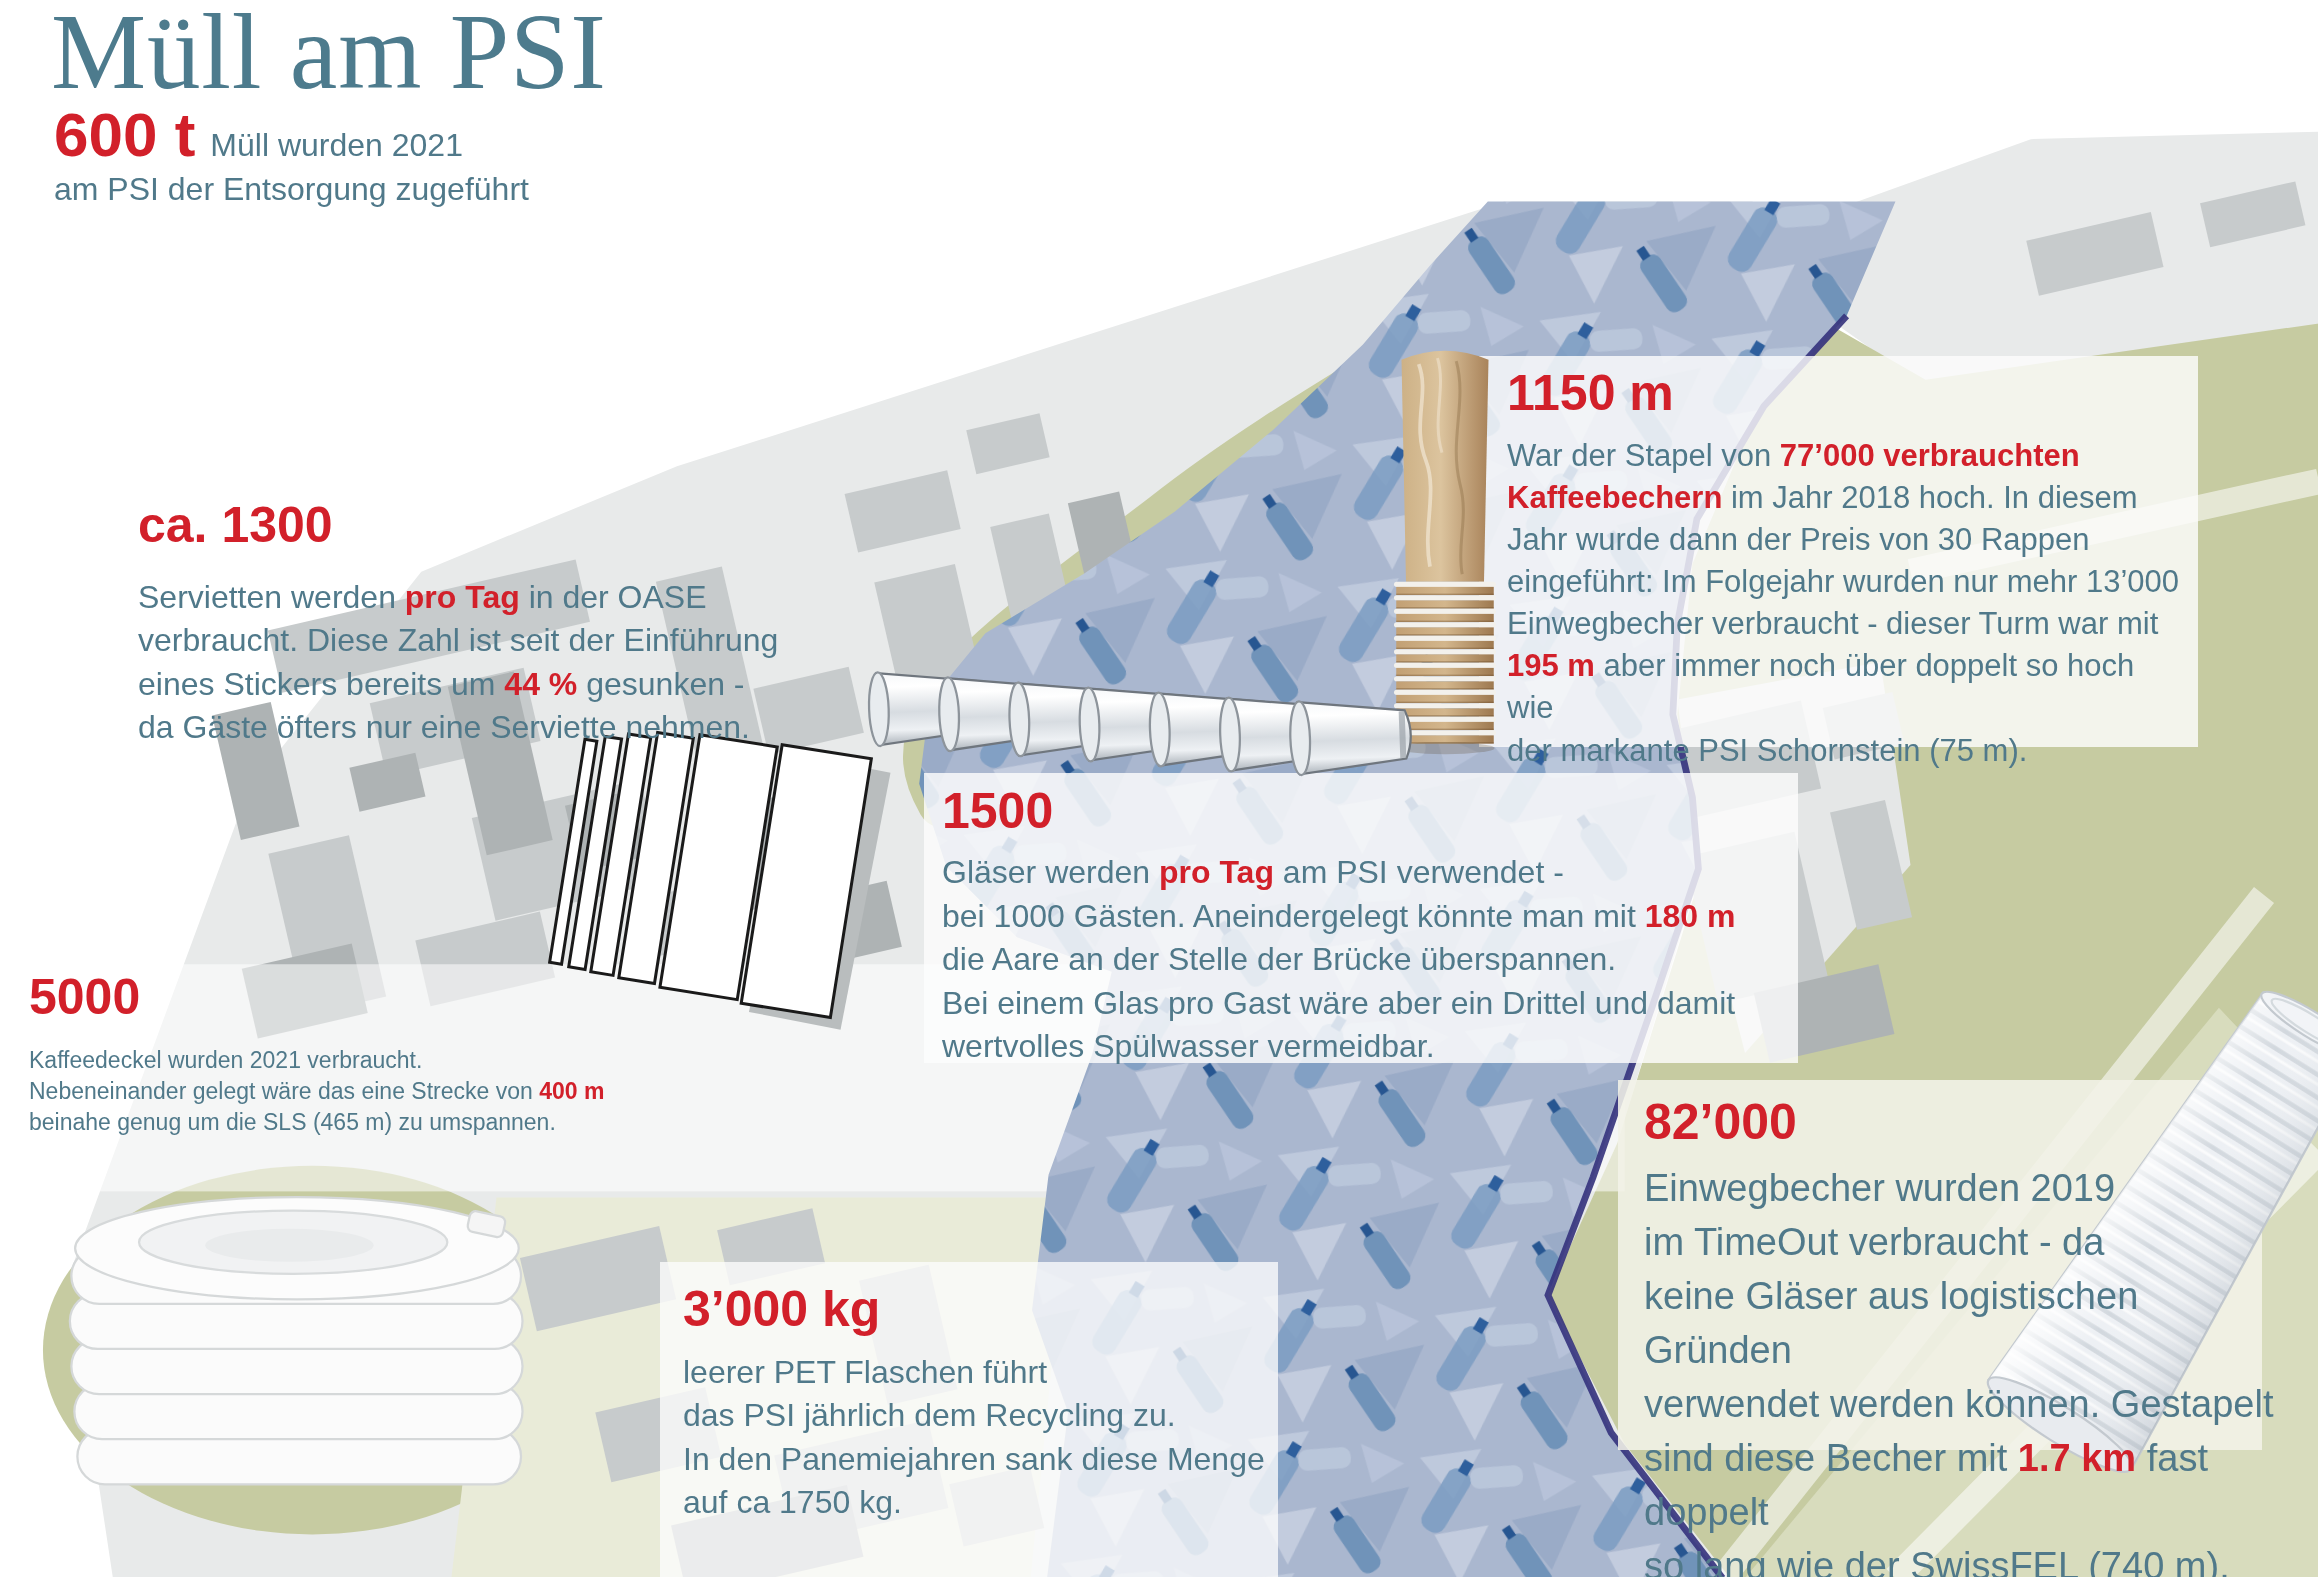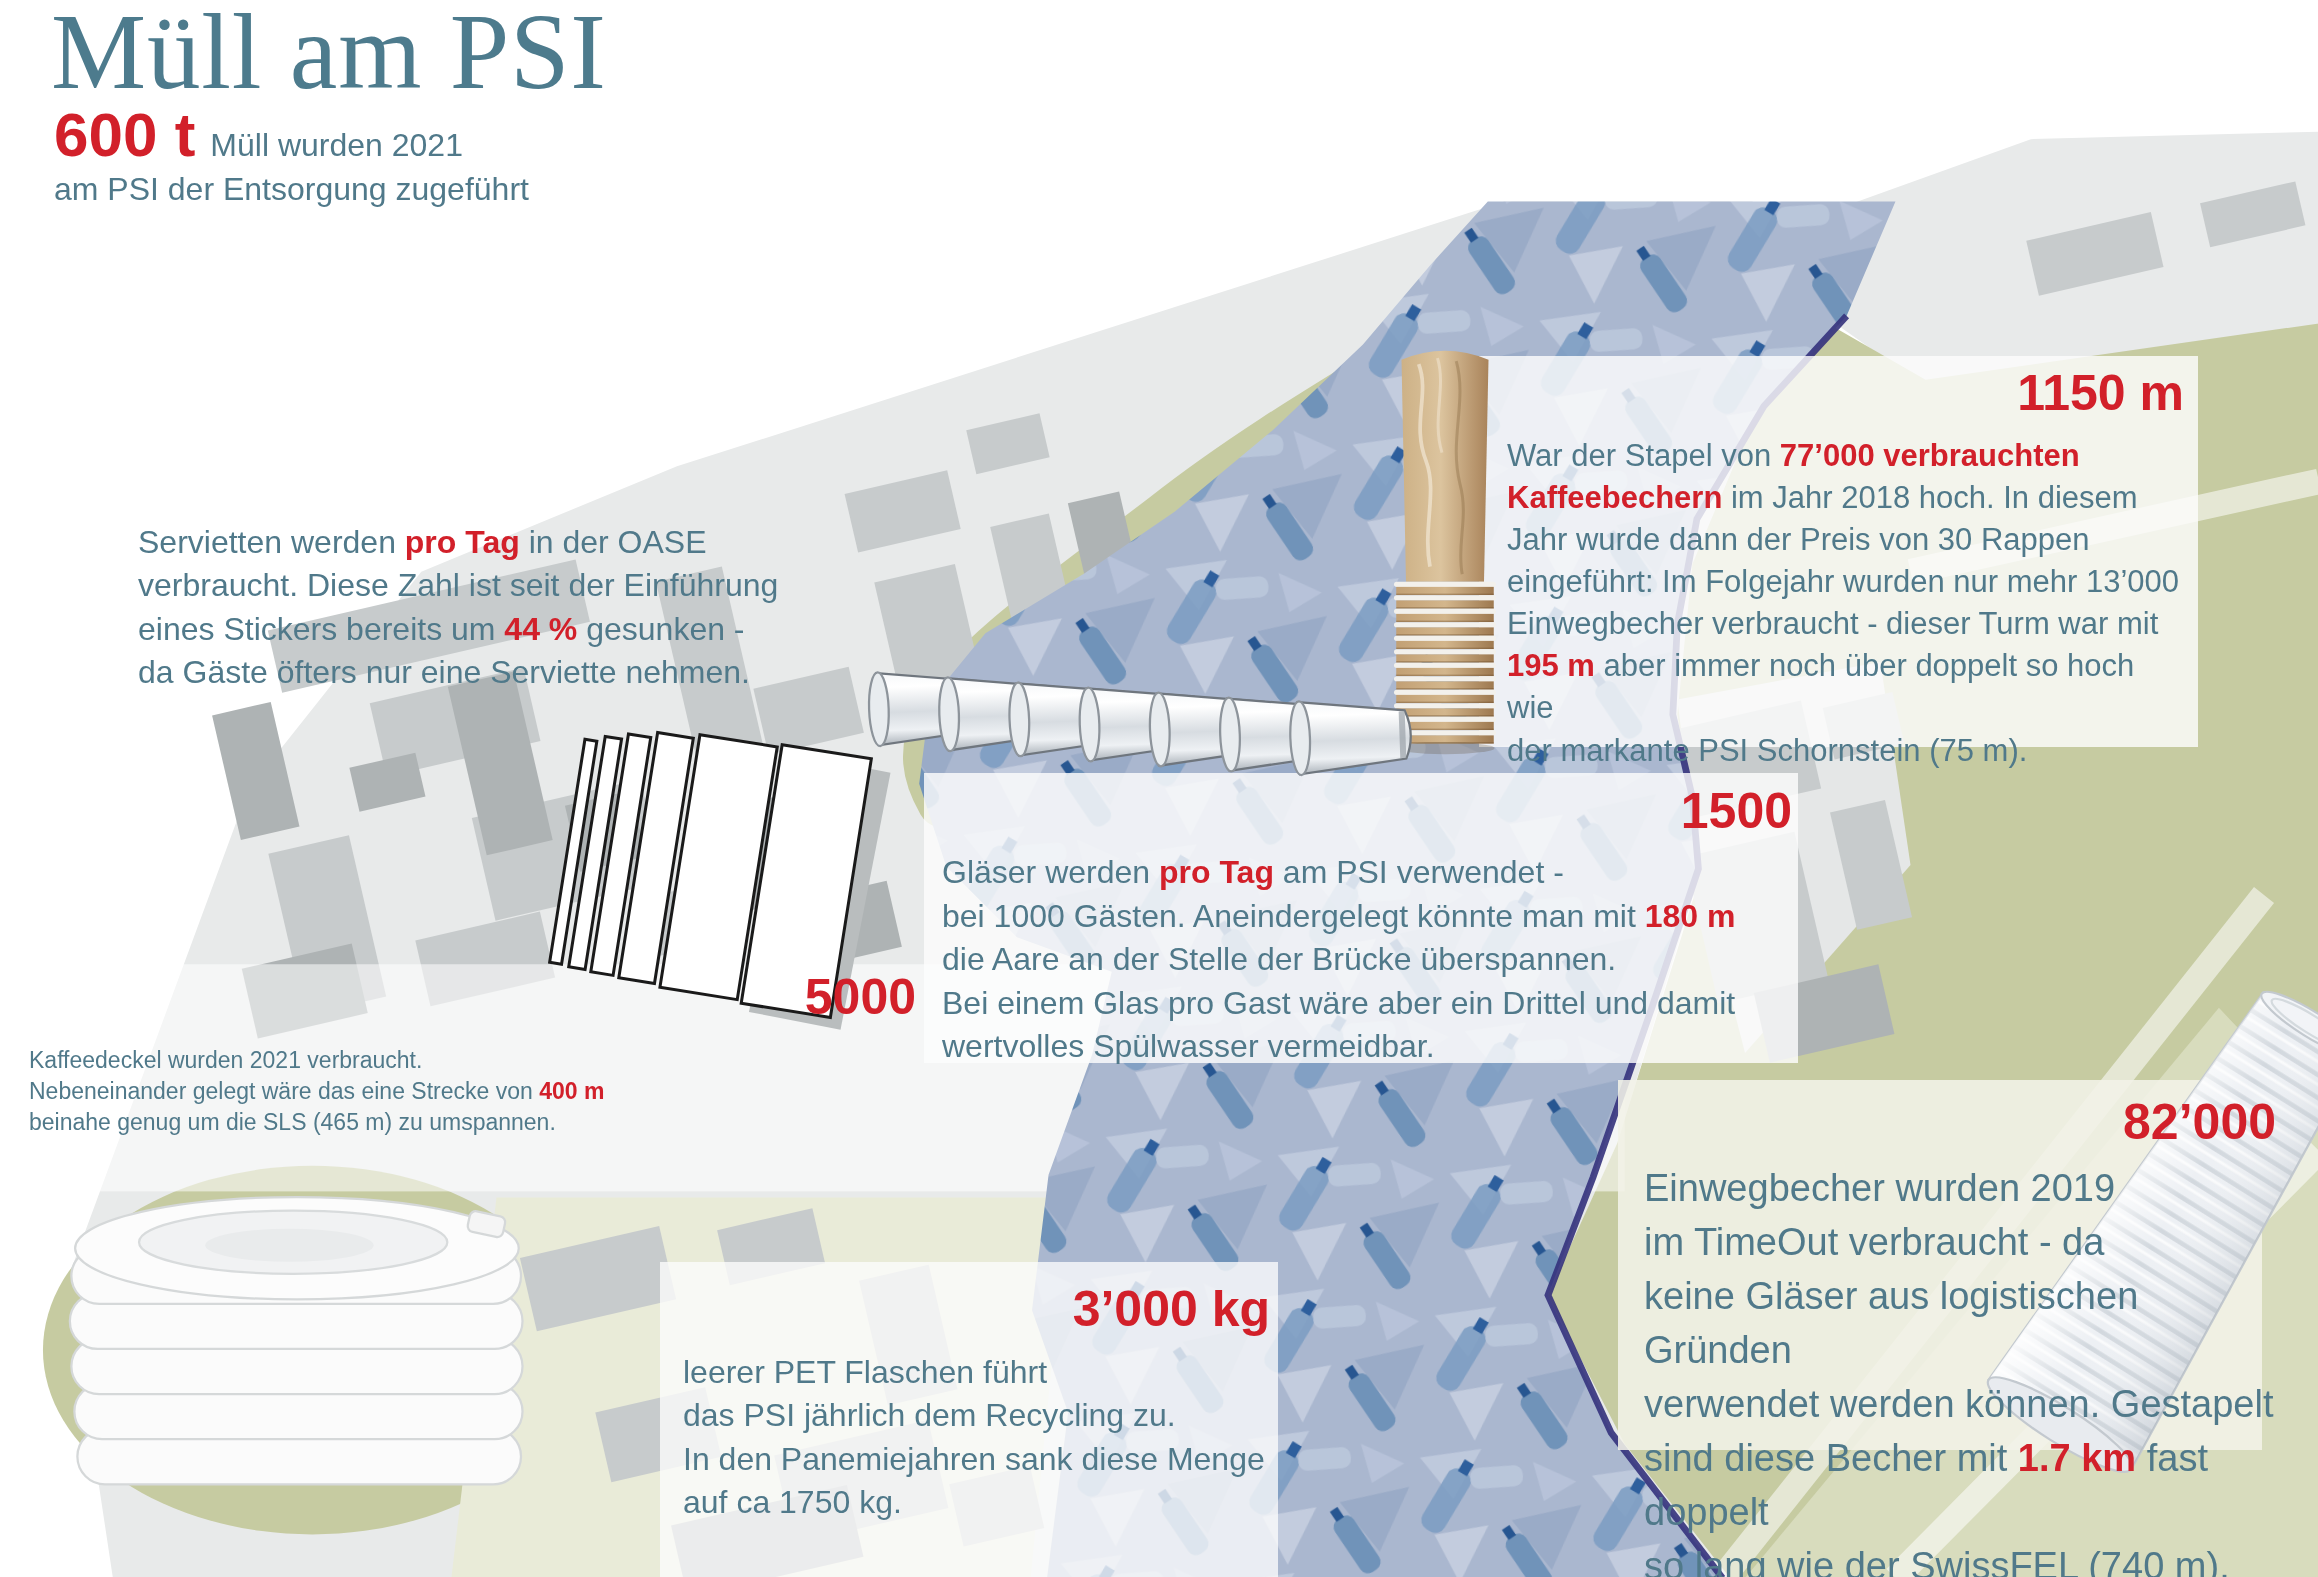--- a/index.html
+++ b/index.html
@@ -7,21 +7,21 @@
        font-family:"Liberation Sans","DejaVu Sans",sans-serif;}
   #canvas{position:relative;width:2319px;height:1578px;overflow:hidden;}
   .layer{position:absolute;left:0;top:0;}
   .abs{position:absolute;}
   
   .title{font-family:"Liberation Serif","DejaVu Serif",serif;font-size:107px;line-height:.95;
          color:#4d7b8d;letter-spacing:0.8px;}
   .intro-row{display:flex;align-items:baseline;gap:15px;}
   .intro-stat{font-size:62px;font-weight:bold;color:#d2202a;line-height:1;}
   .intro-caption{font-size:32px;color:#50798a;line-height:1.15;}
-  .headline{font-size:50px;font-weight:bold;color:#d2202a;line-height:1.1;margin:0;text-align:right;}
+  .headline{font-size:50px;font-weight:bold;color:#d2202a;line-height:1.1;margin:0;}
   .body{font-size:32px;color:#50798a;line-height:1.36;white-space:pre-line;margin:0;}
   .body .hl{color:#d2202a;font-weight:bold;}
   
   .panel{position:absolute;background:rgba(253,253,253,.82);}
   .panel-green{background:rgba(242,243,232,.88);}
   .pad{box-sizing:border-box;}
   svg{display:block;}
 </style>
 </head>
 <body>
@@ -257,20 +257,21 @@
 
   <div class="abs" style="left:54px;top:104px;">
     <div class="intro-row">
       <span class="intro-stat">600 t</span>
       <span class="intro-caption">Müll wurden 2021</span>
     </div>
     <div class="intro-caption" style="margin-top:4.5px;">am PSI der Entsorgung zugeführt</div>
   </div>
 
   <div class="abs" style="left:138px;top:498px;width:737px;">
+    <p class="headline">ca. 1300</p>
     <p class="body" style="margin-top:22.6px;"><span>Servietten werden </span><span class="hl">pro Tag</span><span> in der OASE
 verbraucht. Diese Zahl ist seit der Einführung
 eines Stickers bereits um </span><span class="hl">44 %</span><span> gesunken -
 da Gäste öfters nur eine Serviette nehmen.</span></p>
   </div>
 
   <div class="abs" style="left:1507px;top:366px;width:677px;">
     <p class="headline">1150 m</p>
     <p class="body" style="margin-top:13.5px;font-size:31px;"><span>War der Stapel von </span><span class="hl">77’000 verbrauchten
 Kaffeebechern</span><span> im Jahr 2018 hoch. In diesem

